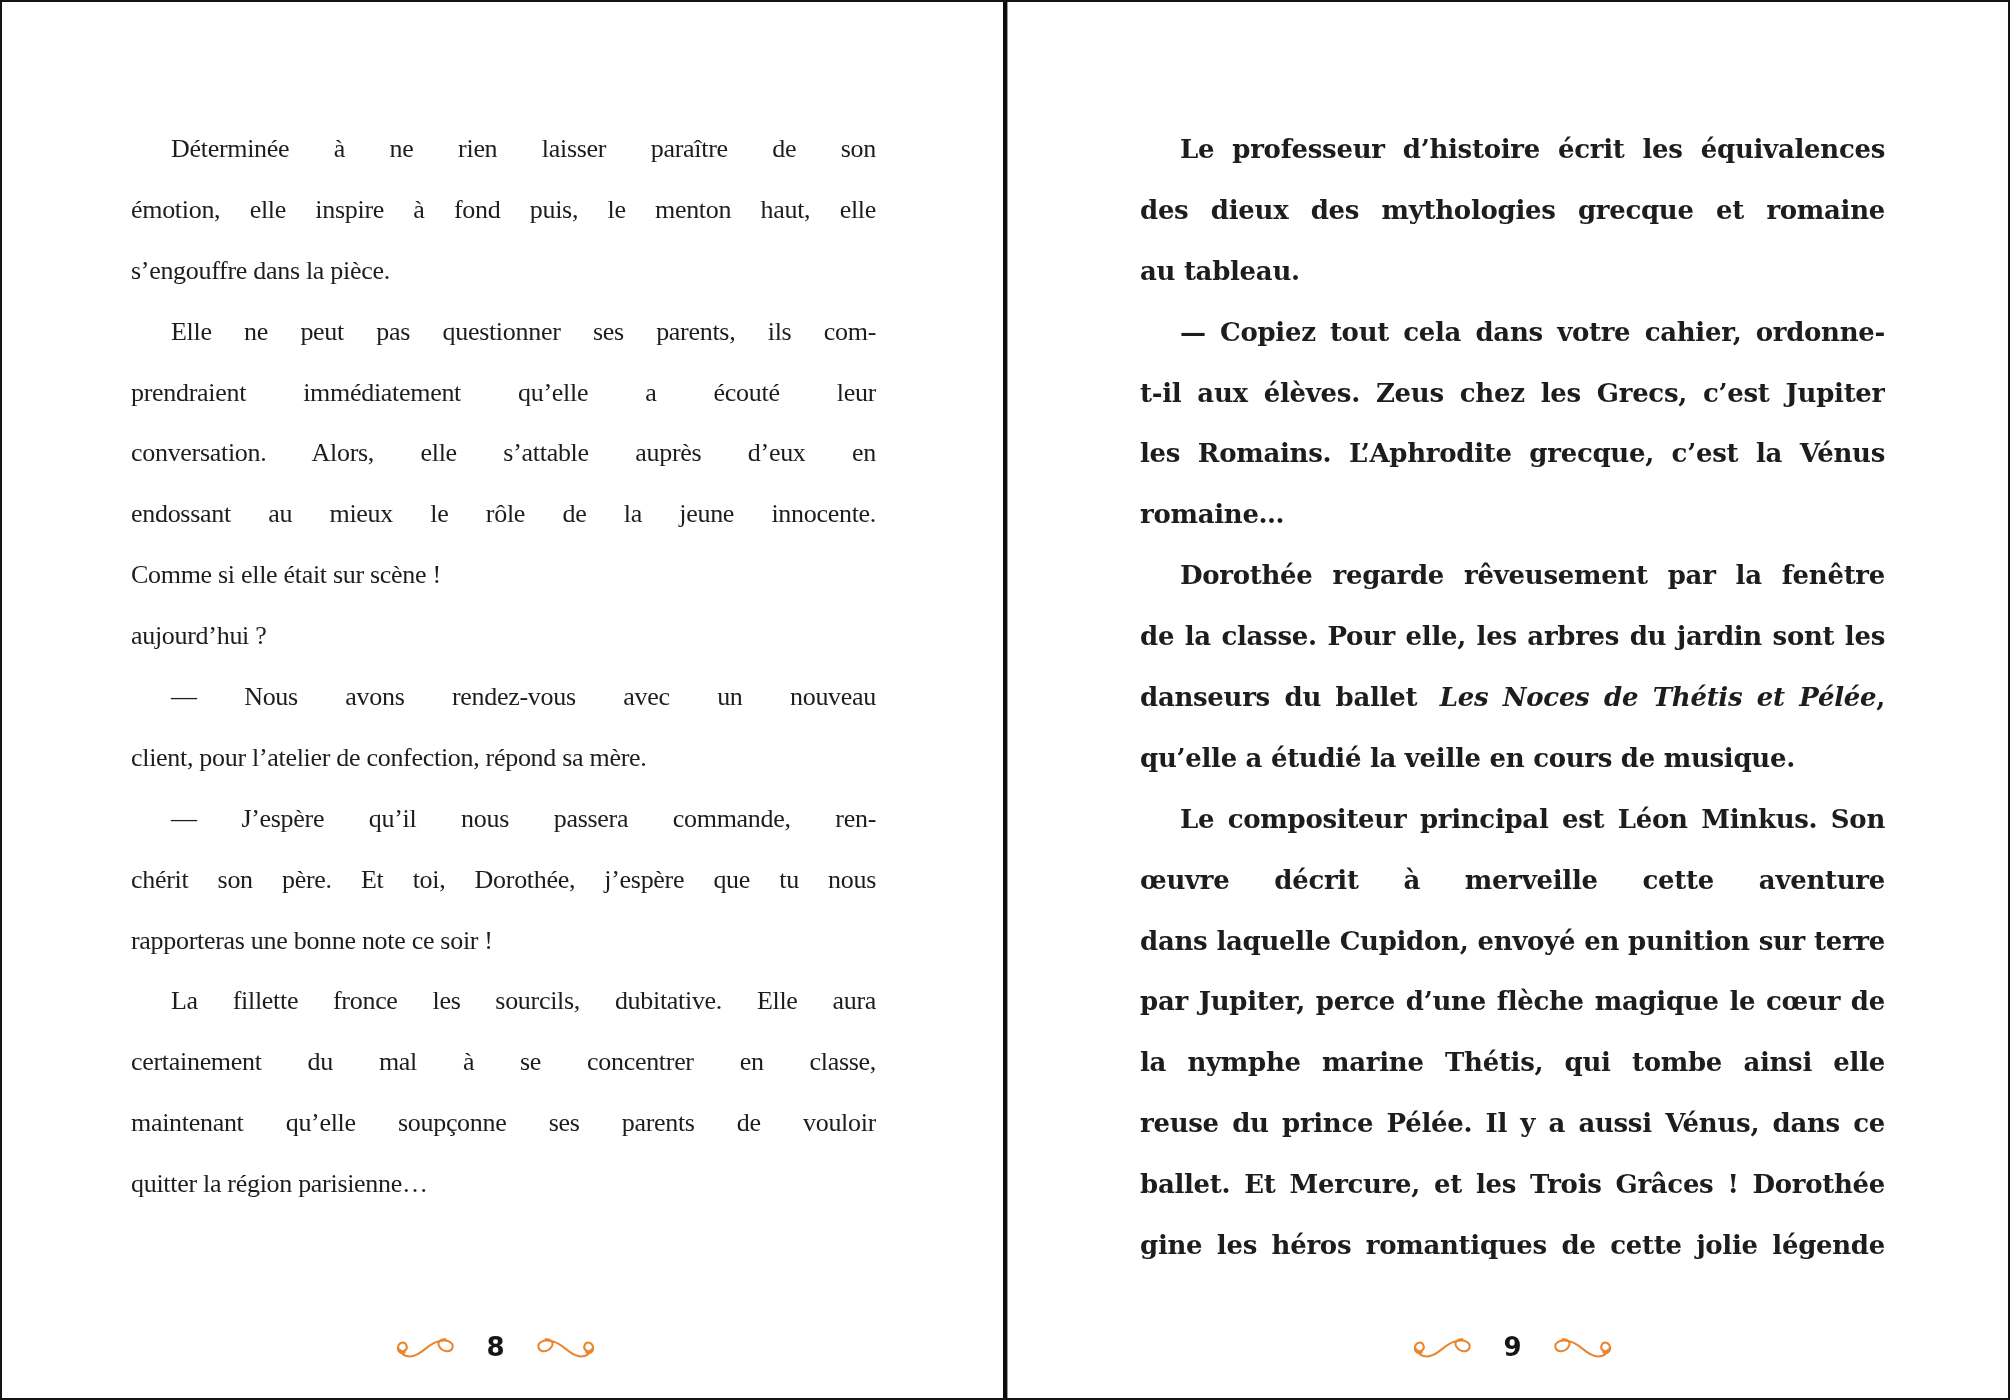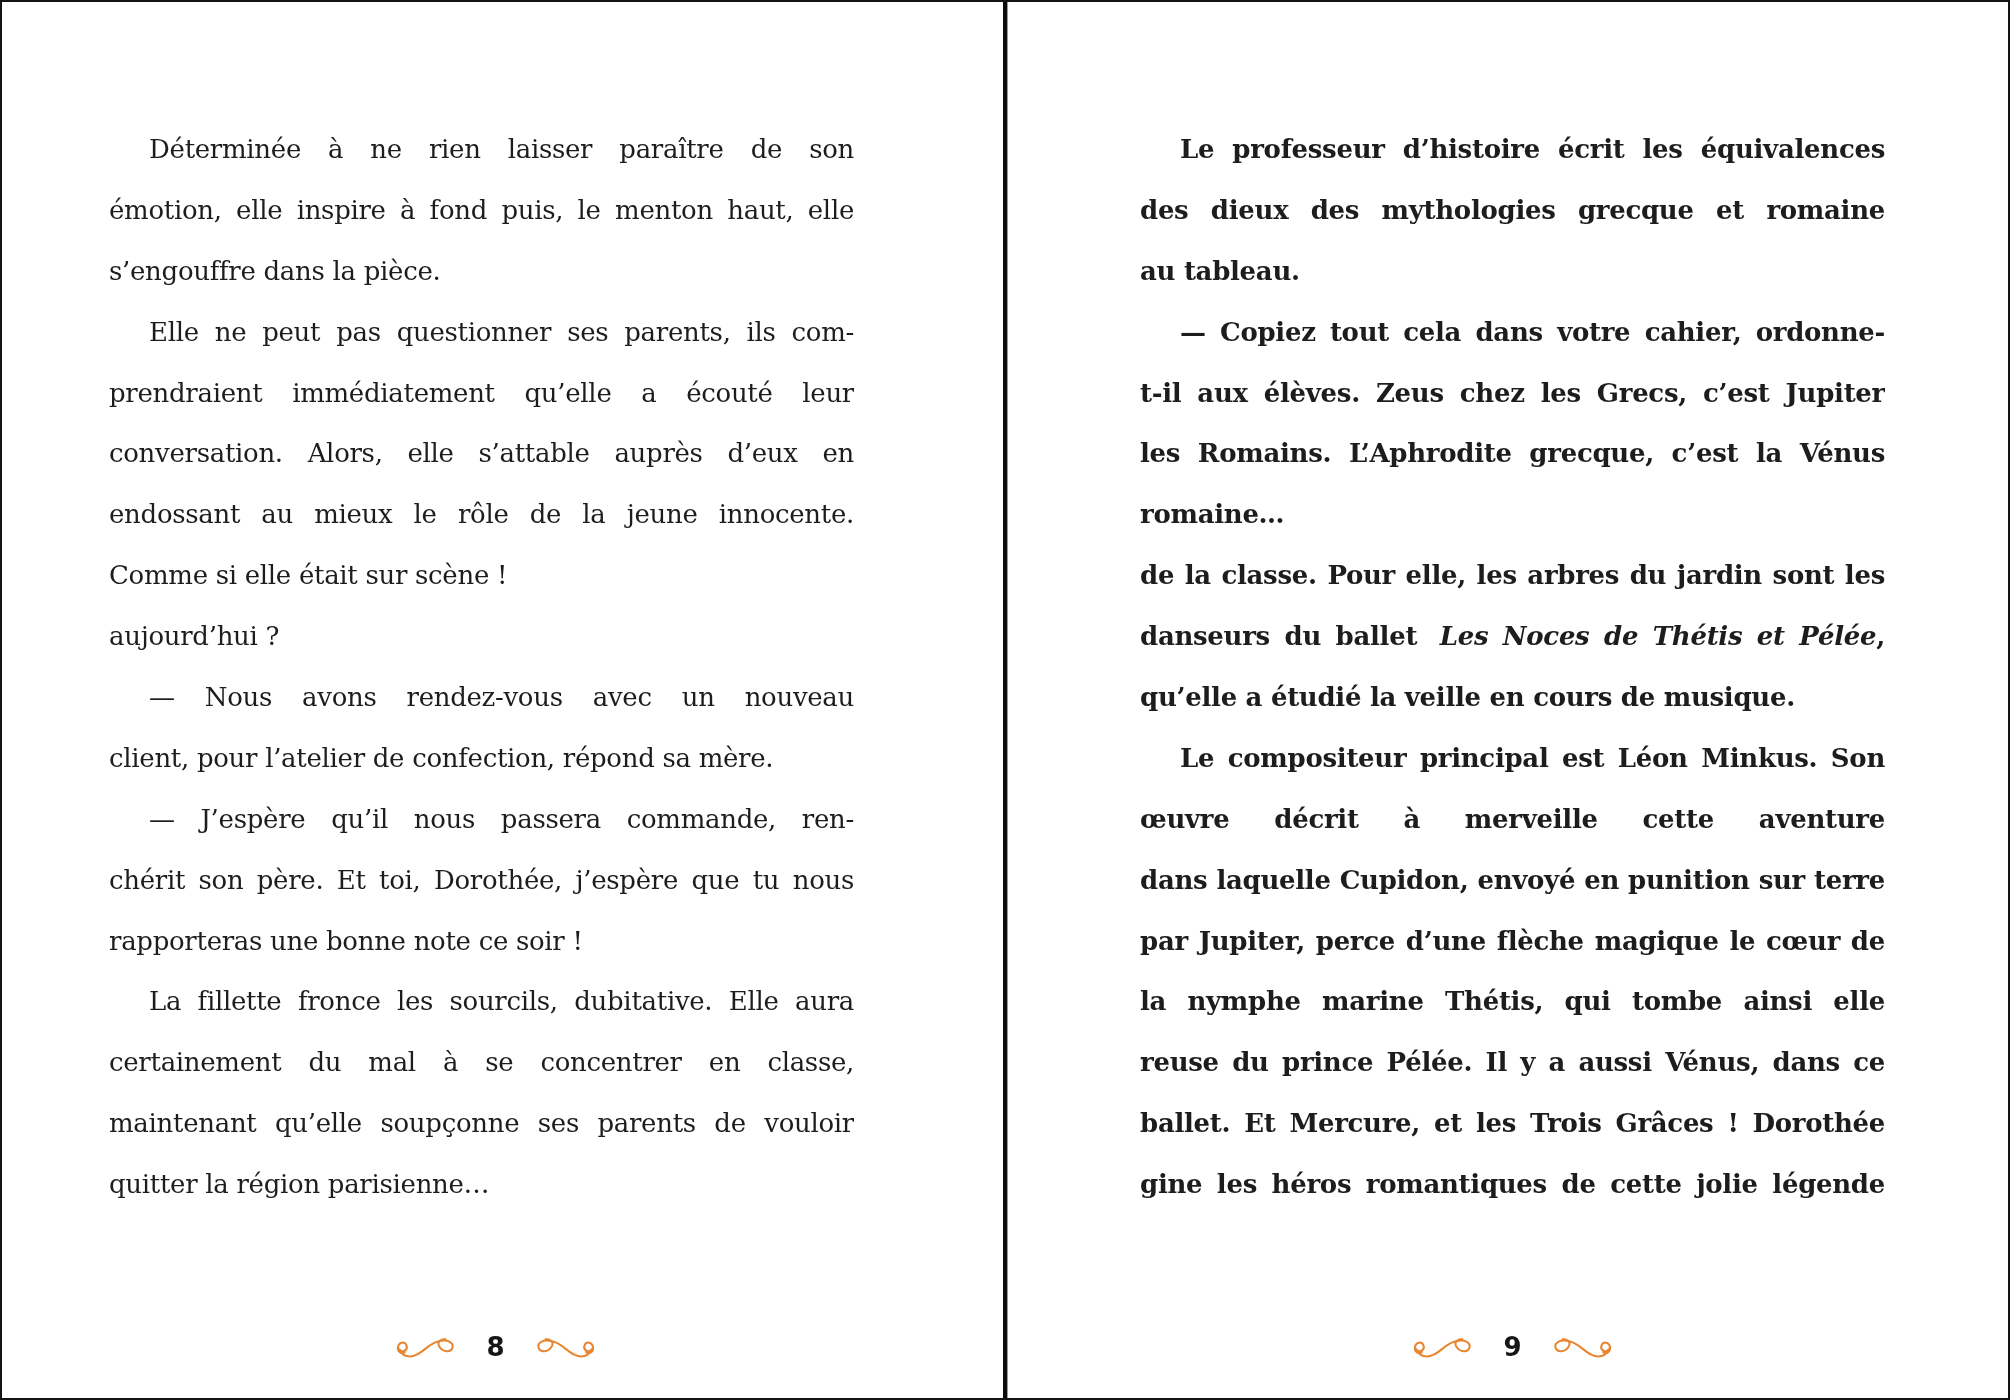--- a/index.html
+++ b/index.html
@@ -33,21 +33,21 @@
     z-index: 4;
   }
   .text-block {
     position: absolute;
     top: 119px;
     width: 745px;
     font-size: 26px;
     letter-spacing: -0.3px;
     color: #1d1d1d;
   }
-  .text-block.left  { left: 109px; }
+  .text-block.left  { left: 131px; font-family: Liberation Serif, serif; }
   .text-block.right { left: 1140px; font-weight: bold; }
   .line {
     height: 60.9px;
     line-height: 60.9px;
     overflow: hidden;
     text-align: center;
     text-align-last: left;
   }
   .line.j {
     text-align: justify;
@@ -108,20 +108,21 @@
     </div>
 
   <div class="text-block right">
       <div class="line j ind"><span class="seg">Le professeur d’histoire écrit les équivalences</span></div>
       <div class="line j"><span class="seg">des dieux des mythologies grecque et romaine</span></div>
       <div class="line"><span class="seg">au tableau.</span></div>
       <div class="line j ind"><span class="seg">— Copiez tout cela dans votre cahier, ordonne-</span></div>
       <div class="line j"><span class="seg">t-il aux élèves. Zeus chez les Grecs, c’est Jupiter chez</span></div>
       <div class="line j"><span class="seg">les Romains. L’Aphrodite grecque, c’est la Vénus</span></div>
       <div class="line"><span class="seg">romaine…</span></div>
+      <div class="line j ind"><span class="seg">Dorothée regarde rêveusement par la fenêtre</span></div>
       <div class="line j"><span class="seg">de la classe. Pour elle, les arbres du jardin sont les</span></div>
       <div class="line j"><span class="seg">danseurs du ballet </span><span class="seg it">Les Noces de Thétis et Pélée</span><span class="seg">,</span></div>
       <div class="line"><span class="seg">qu’elle a étudié la veille en cours de musique.</span></div>
       <div class="line j ind"><span class="seg">Le compositeur principal est Léon Minkus. Son</span></div>
       <div class="line j"><span class="seg">œuvre décrit à merveille cette aventure mythologique</span></div>
       <div class="line j"><span class="seg">dans laquelle Cupidon, envoyé en punition sur terre</span></div>
       <div class="line j"><span class="seg">par Jupiter, perce d’une flèche magique le cœur de</span></div>
       <div class="line j"><span class="seg">la nymphe marine Thétis, qui tombe ainsi elle amou-</span></div>
       <div class="line j"><span class="seg">reuse du prince Pélée. Il y a aussi Vénus, dans ce</span></div>
       <div class="line j"><span class="seg">ballet. Et Mercure, et les Trois Grâces&nbsp;! Dorothée ima-</span></div>

